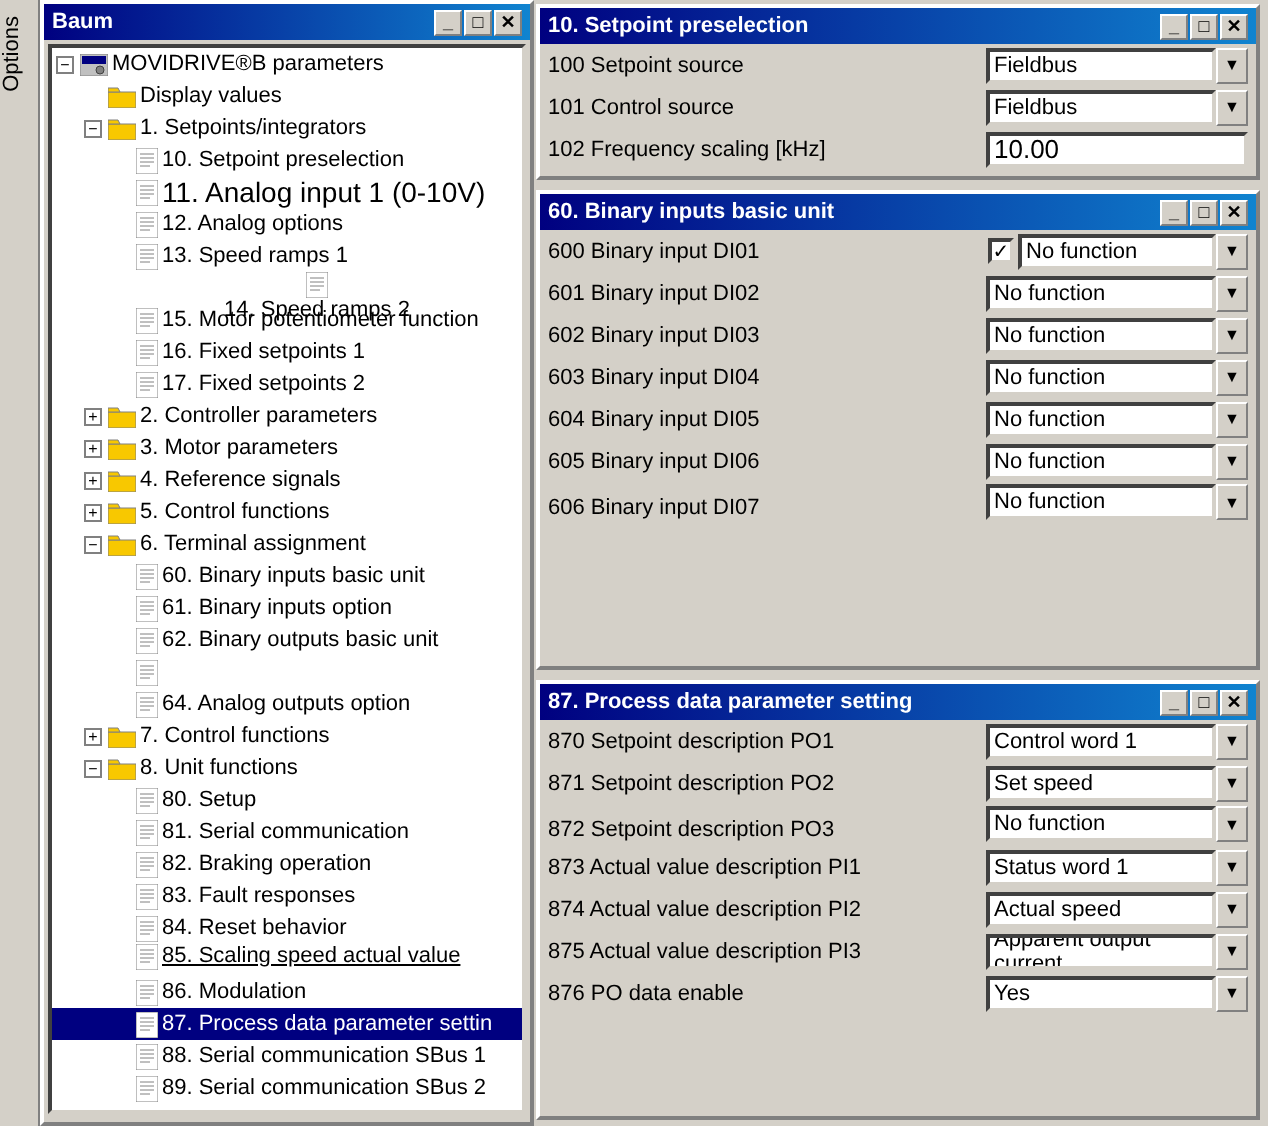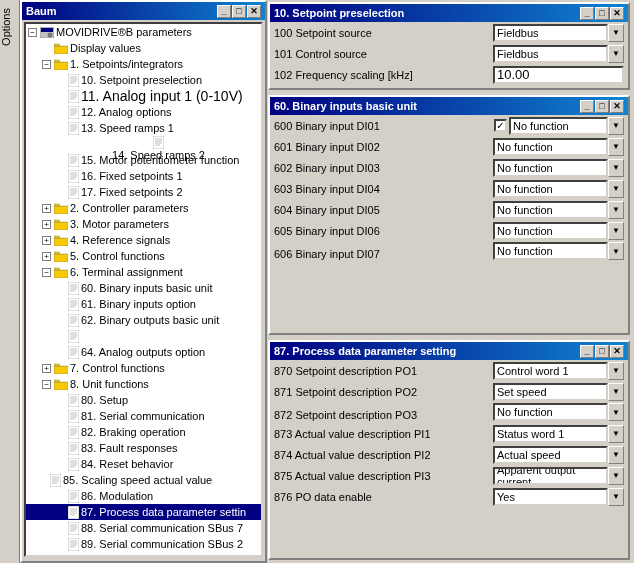--- a/index.html
+++ b/index.html
@@ -302,21 +302,21 @@
           <span style="width:9px;display:inline-block;flex-shrink:0;margin-right:1px;"></span>
           <svg width="11" height="13" viewBox="0 0 11 13" style="flex-shrink:0;margin:0 2px;">
     <rect x="0" y="0" width="11" height="13" fill="white" stroke="#808080" stroke-width="0.5"></rect>
     <line x1="2" y1="3" x2="9" y2="3" stroke="#808080" stroke-width="0.5"></line>
     <line x1="2" y1="5" x2="9" y2="5" stroke="#808080" stroke-width="0.5"></line>
     <line x1="2" y1="7" x2="9" y2="7" stroke="#808080" stroke-width="0.5"></line>
     <line x1="2" y1="9" x2="7" y2="9" stroke="#808080" stroke-width="0.5"></line>
   </svg>
           <span style="font-size:11px;">84. Reset behavior</span>
         </div>
-        <div style="display: flex; align-items: center; height: 16px; white-space: nowrap; cursor: default; padding-left: 12px;">
+        <div style="display: flex; align-items: flex-start; height: 16px; white-space: nowrap; cursor: default; padding-left: 30px; text-decoration: underline;">
           <span style="width:9px;display:inline-block;flex-shrink:0;margin-right:1px;"></span>
           <svg width="11" height="13" viewBox="0 0 11 13" style="flex-shrink:0;margin:0 2px;">
     <rect x="0" y="0" width="11" height="13" fill="white" stroke="#808080" stroke-width="0.5"></rect>
     <line x1="2" y1="3" x2="9" y2="3" stroke="#808080" stroke-width="0.5"></line>
     <line x1="2" y1="5" x2="9" y2="5" stroke="#808080" stroke-width="0.5"></line>
     <line x1="2" y1="7" x2="9" y2="7" stroke="#808080" stroke-width="0.5"></line>
     <line x1="2" y1="9" x2="7" y2="9" stroke="#808080" stroke-width="0.5"></line>
   </svg>
           <span style="font-size:11px;">85. Scaling speed actual value</span>
         </div>
@@ -344,21 +344,21 @@
         </div>
         <div style="display: flex; align-items: center; height: 16px; white-space: nowrap; cursor: default; padding-left: 30px;">
           <span style="width:9px;display:inline-block;flex-shrink:0;margin-right:1px;"></span>
           <svg width="11" height="13" viewBox="0 0 11 13" style="flex-shrink:0;margin:0 2px;">
     <rect x="0" y="0" width="11" height="13" fill="white" stroke="#808080" stroke-width="0.5"></rect>
     <line x1="2" y1="3" x2="9" y2="3" stroke="#808080" stroke-width="0.5"></line>
     <line x1="2" y1="5" x2="9" y2="5" stroke="#808080" stroke-width="0.5"></line>
     <line x1="2" y1="7" x2="9" y2="7" stroke="#808080" stroke-width="0.5"></line>
     <line x1="2" y1="9" x2="7" y2="9" stroke="#808080" stroke-width="0.5"></line>
   </svg>
-          <span style="font-size:11px;">88. Serial communication SBus 7</span>
+          <span style="font-size:11px;">88. Serial communication SBus 1</span>
         </div>
         <div style="display: flex; align-items: center; height: 16px; white-space: nowrap; cursor: default; padding-left: 30px;">
           <span style="width:9px;display:inline-block;flex-shrink:0;margin-right:1px;"></span>
           <svg width="11" height="13" viewBox="0 0 11 13" style="flex-shrink:0;margin:0 2px;">
     <rect x="0" y="0" width="11" height="13" fill="white" stroke="#808080" stroke-width="0.5"></rect>
     <line x1="2" y1="3" x2="9" y2="3" stroke="#808080" stroke-width="0.5"></line>
     <line x1="2" y1="5" x2="9" y2="5" stroke="#808080" stroke-width="0.5"></line>
     <line x1="2" y1="7" x2="9" y2="7" stroke="#808080" stroke-width="0.5"></line>
     <line x1="2" y1="9" x2="7" y2="9" stroke="#808080" stroke-width="0.5"></line>
   </svg>

